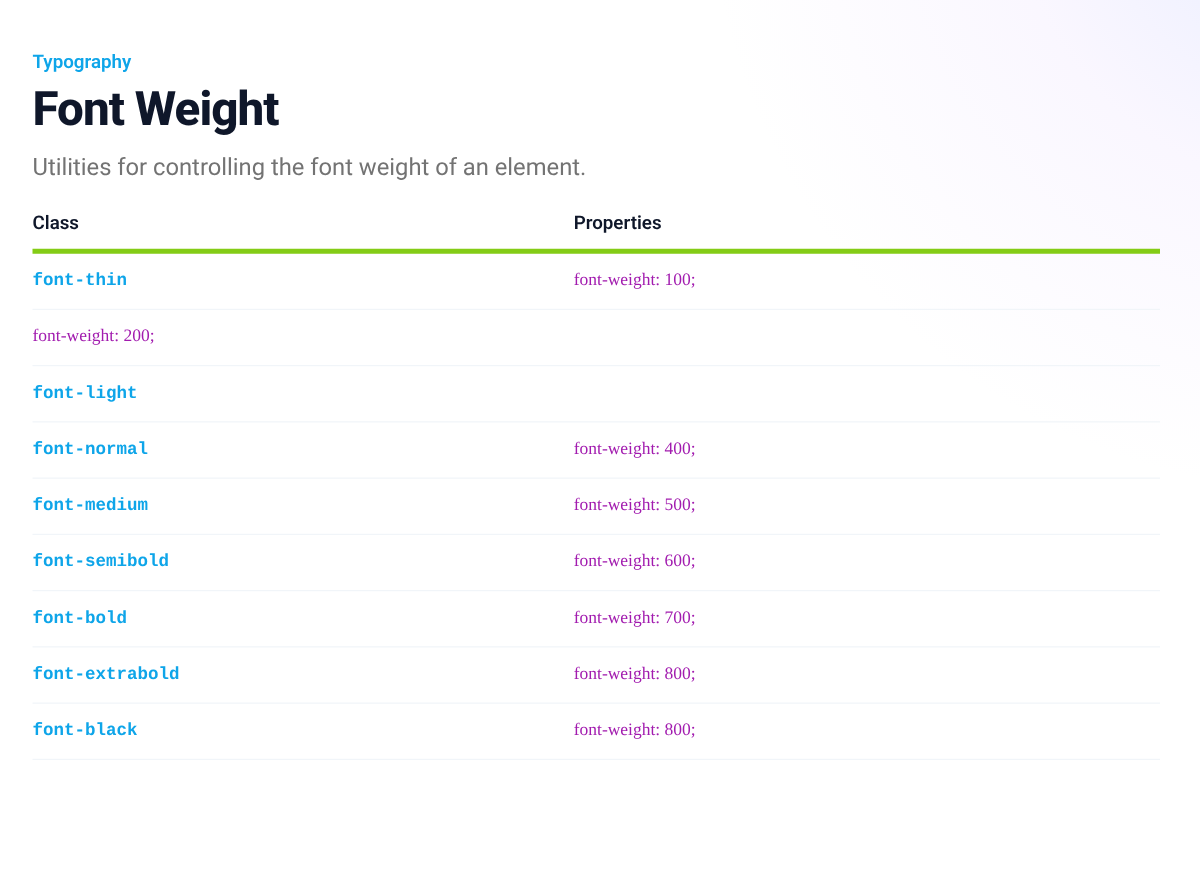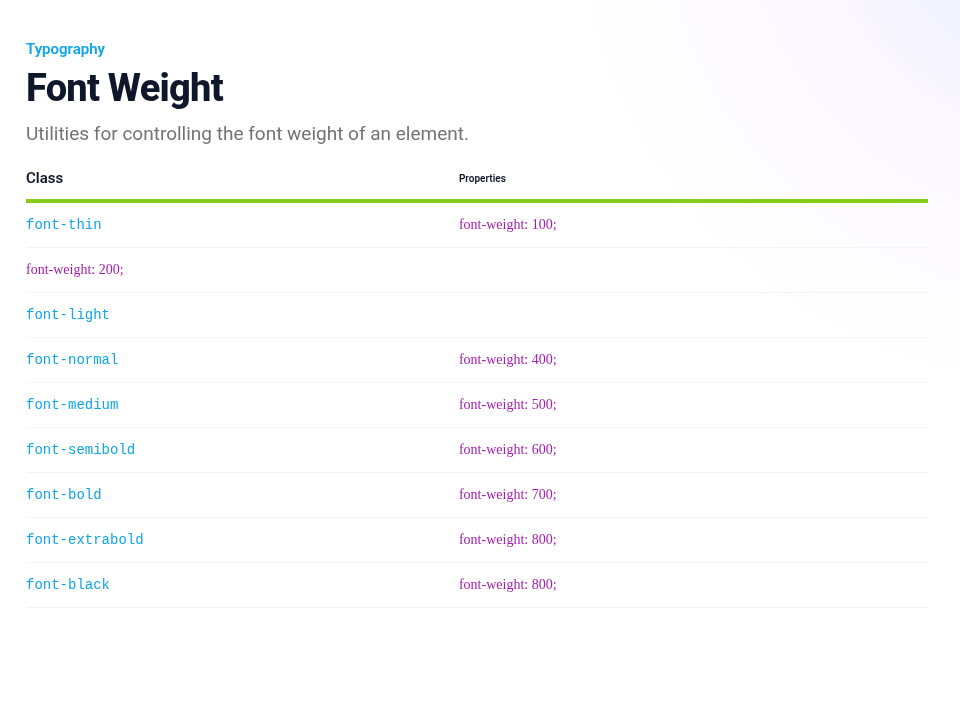--- a/index.html
+++ b/index.html
@@ -60,34 +60,34 @@
     }
     .col-class {
       width: 48%;
       color: #0f172a;
       font-size: 15px;
       font-weight: 600;
     }
     .col-props {
       width: 52%;
       color: #0f172a;
-      font-size: 10px;
+      font-size: 15px;
       font-weight: 600;
     }
     .table-row {
       display: flex;
       padding: 14px 0;
       border-bottom: 1px solid #f1f5f9;
     }
     .cell-class {
       width: 48%;
       color: #0ea5e9;
       font-family: ui-monospace, SFMono-Regular, Menlo, Monaco, Consolas, "Liberation Mono", "Courier New", monospace;
       font-size: 14px;
-      font-weight: 400;
+      font-weight: 700;
     }
     .cell-props {
       width: 52%;
       color: #a21caf;
       font-family: Liberation Serif, serif;
       font-size: 14px;
       font-weight: 400;
     }
   </style>
 </head>

